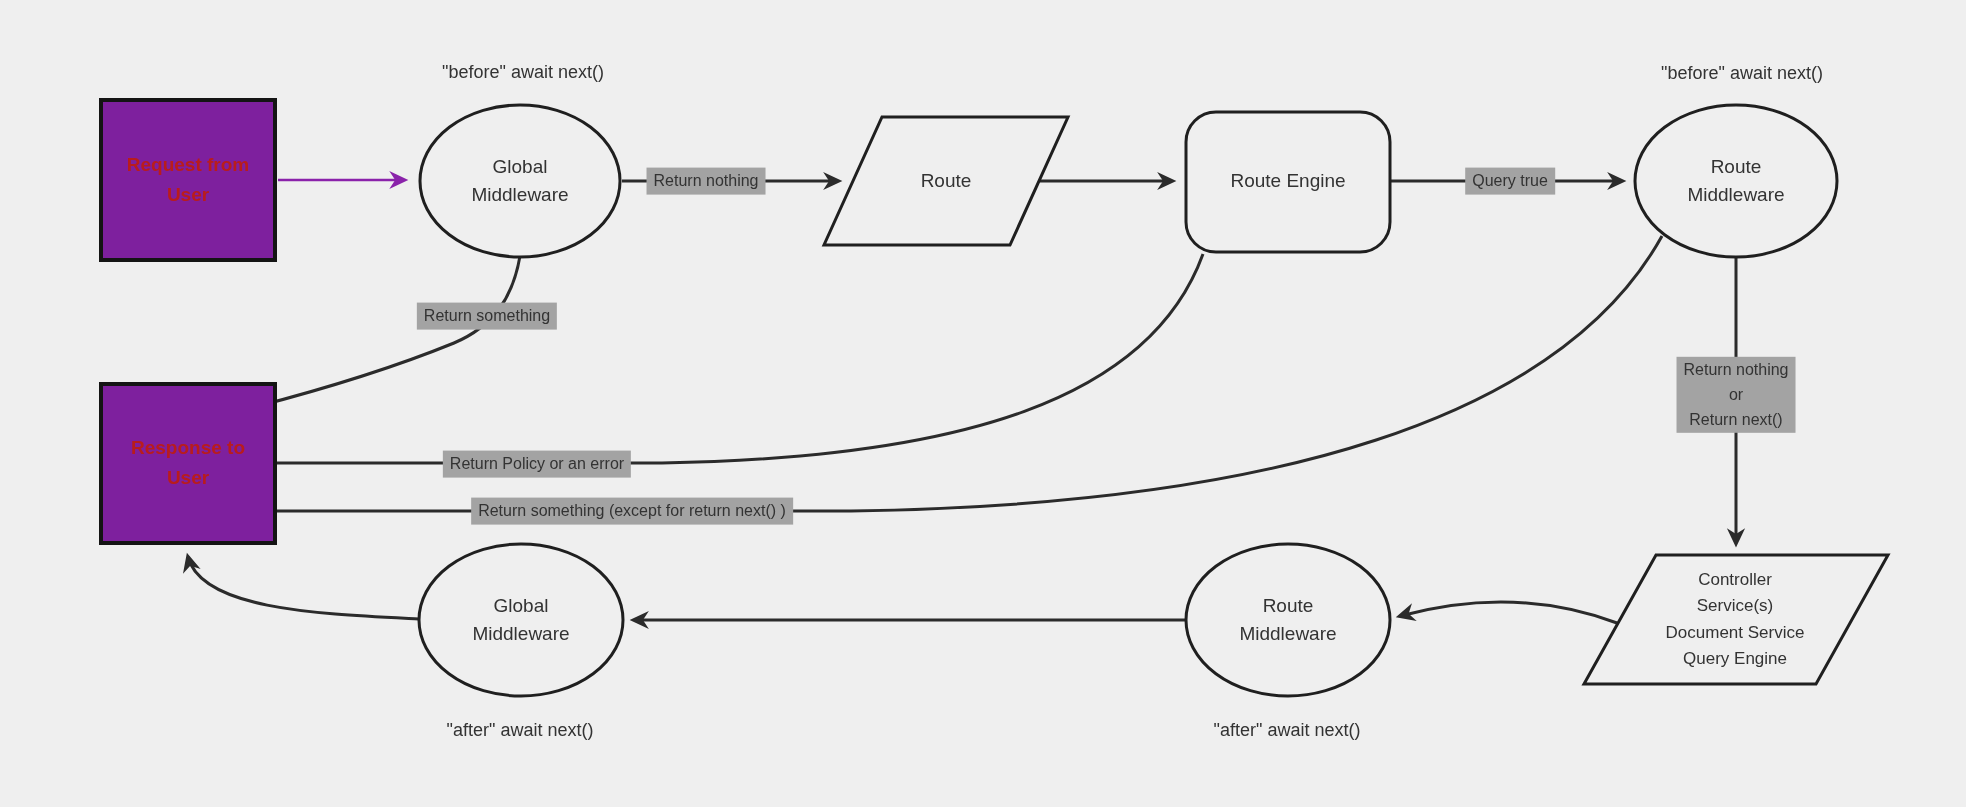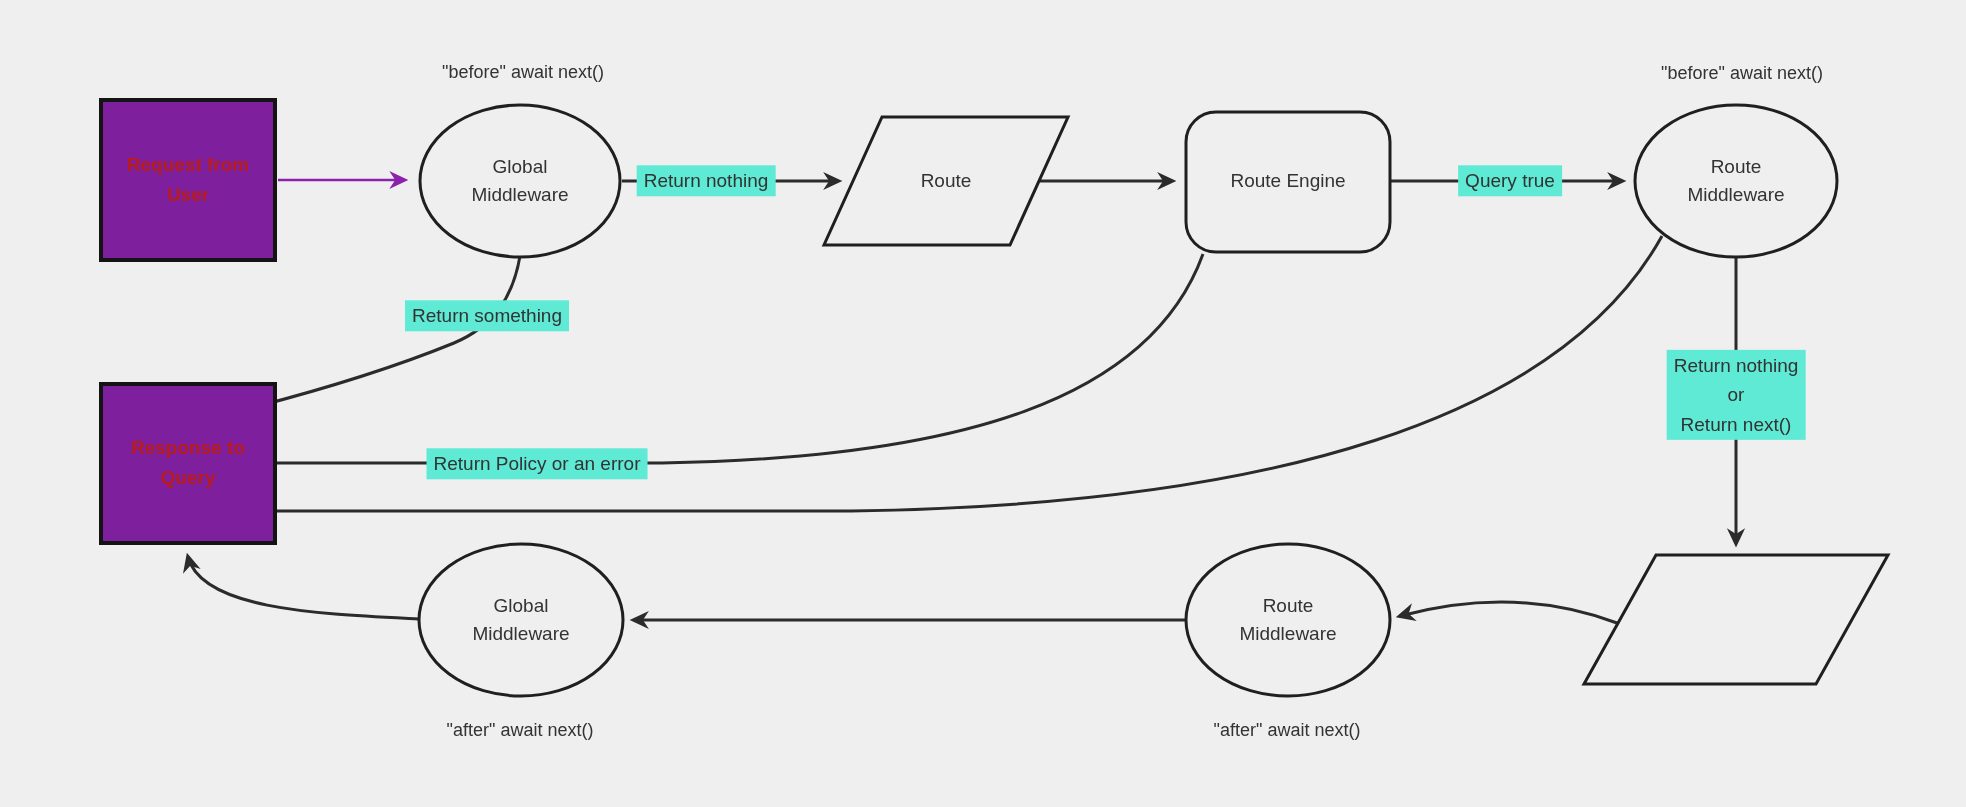--- a/index.html
+++ b/index.html
@@ -16,22 +16,22 @@
     transform:translate(-50%,-50%);
     text-align:center;
     white-space:pre-line;
     color:#333333;
     pointer-events:none;
   }
   .node-label{font-size:19px;line-height:1.45;}
   .box-label{color:#b91c1c;font-weight:bold;font-size:19px;line-height:1.6;}
   .small-node-label{font-size:17px;line-height:1.55;}
   .edge-label{
-    font-size:19px;line-height:1.55;
-    background:#5eead4;
+    font-size:16px;line-height:1.55;
+    background:#a3a3a3;
     padding:1px 7px;
   }
   .free-label{font-size:18px;}
 </style>
 </head>
 <body>
 
 <div class="canvas">
 
   <svg width="1966" height="807" viewBox="0 0 1966 807">
@@ -68,32 +68,37 @@
   </svg>
 
   <div class="lbl box-label" style="left:188px;top:180px">Request from
 User</div>
   <div class="lbl node-label" style="left:520px;top:181px">Global
 Middleware</div>
   <div class="lbl node-label" style="left:946px;top:181px">Route</div>
   <div class="lbl node-label" style="left:1288px;top:181px">Route Engine</div>
   <div class="lbl node-label" style="left:1736px;top:181px">Route
 Middleware</div>
+  <div class="lbl small-node-label" style="left:1735px;top:620px">Controller
+Service(s)
+Document Service
+Query Engine</div>
   <div class="lbl node-label" style="left:1288px;top:620px">Route
 Middleware</div>
   <div class="lbl node-label" style="left:521px;top:620px">Global
 Middleware</div>
   <div class="lbl box-label" style="left:188px;top:463px">Response to
-Query</div>
+User</div>
 
   <div class="lbl free-label" style="left:523px;top:72px">"before" await next()</div>
   <div class="lbl free-label" style="left:1742px;top:73px">"before" await next()</div>
   <div class="lbl edge-label" style="left:706px;top:181px">Return nothing</div>
   <div class="lbl edge-label" style="left:1510px;top:181px">Query true</div>
   <div class="lbl edge-label" style="left:487px;top:316px">Return something</div>
   <div class="lbl edge-label" style="left:537px;top:464px">Return Policy or an error</div>
+  <div class="lbl edge-label" style="left:632px;top:511px">Return something (except for return next() )</div>
   <div class="lbl edge-label" style="left:1736px;top:395px">Return nothing
 or
 Return next()</div>
   <div class="lbl free-label" style="left:520px;top:730px">"after" await next()</div>
   <div class="lbl free-label" style="left:1287px;top:730px">"after" await next()</div>
 
 </div>
 
 </body></html>

